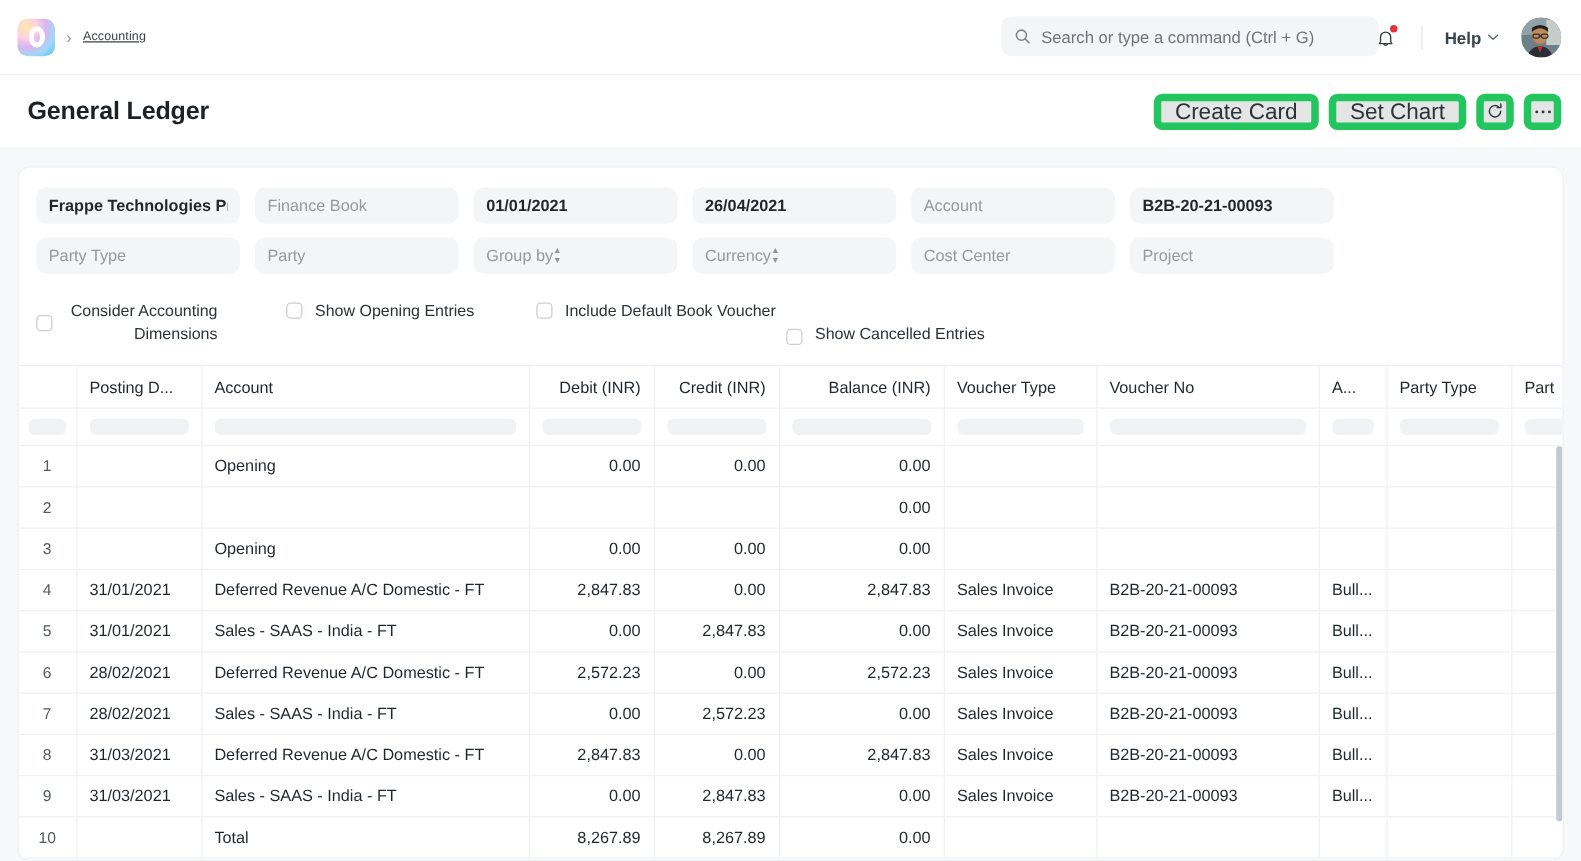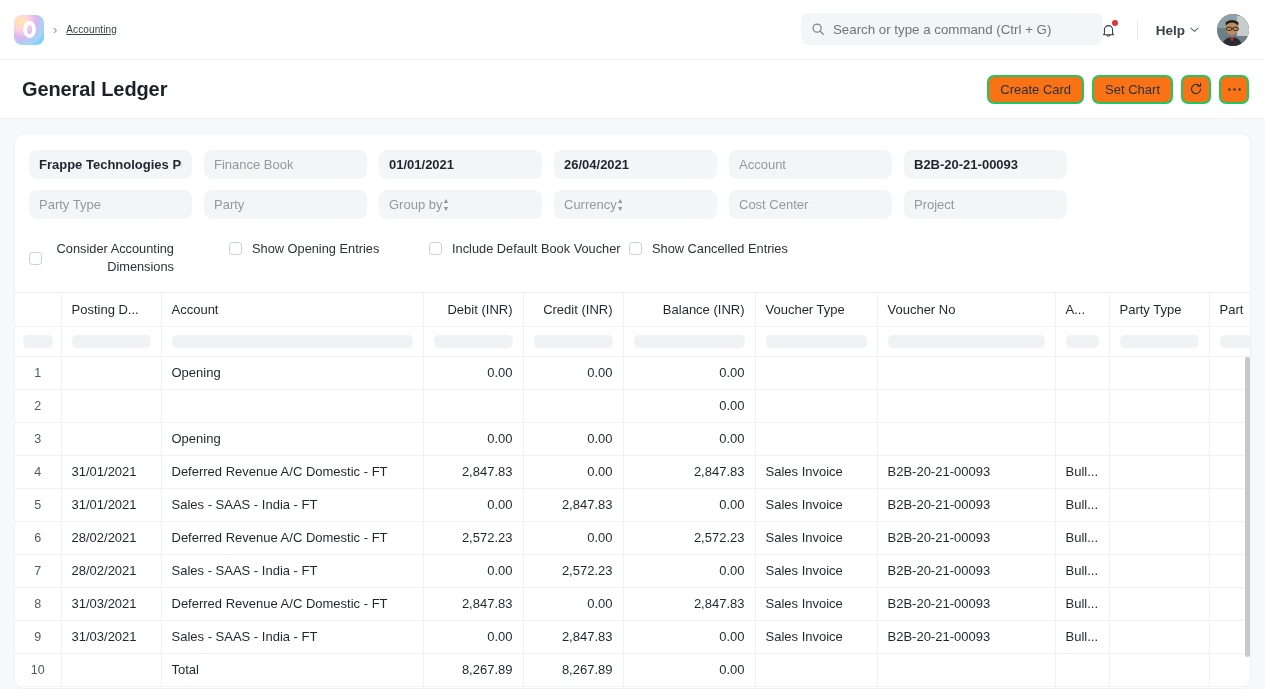--- a/index.html
+++ b/index.html
@@ -97,24 +97,24 @@
     height: 59px;
     display: flex; align-items: center;
     padding: 0 16px 0 22px;
     border-bottom: 1px solid #f0f1f2;
     background: #fff;
   }
   .page-title { font-size: 20px; font-weight: 700; letter-spacing: -0.1px; color: #1b2126; }
   .head-actions { margin-left: auto; display: flex; align-items: center; gap: 8px; }
   .btn {
     height: 29px;
-    border: 2px solid #22c55e;
-    background: #f97316;
+    border: 6px solid #22c55e;
+    background: #e5e5e5;
     border-radius: 7px;
-    font-size: 13px;
+    font-size: 18px;
     color: #2b3338;
     padding: 0 11px;
     display: flex; align-items: center; justify-content: center;
     cursor: pointer;
     font-family: inherit;
     white-space: nowrap;
   }
   .btn-icon { width: 30px; padding: 0; }
 
   
@@ -342,21 +342,21 @@
           <span class="clabel" style="width: 122px; white-space: normal; text-align: right;">Consider Accounting Dimensions</span>
         </div>
         <div class="check-item" style="width: 200px;">
           <span class="cbox"></span>
           <span class="clabel">Show Opening Entries</span>
         </div>
         <div class="check-item" style="width: 200px;">
           <span class="cbox"></span>
           <span class="clabel">Include Default Book Voucher</span>
         </div>
-        <div class="check-item" style="width: 260px;">
+        <div class="check-item" style="width: 260px; align-items: flex-end;">
           <span class="cbox"></span>
           <span class="clabel">Show Cancelled Entries</span>
         </div>
       </div>
 
     <div class="table-wrap">
       <table class="dt">
         <colgroup id="dt-colgroup">
             <col style="width: 46px;">
             <col style="width: 100px;">

